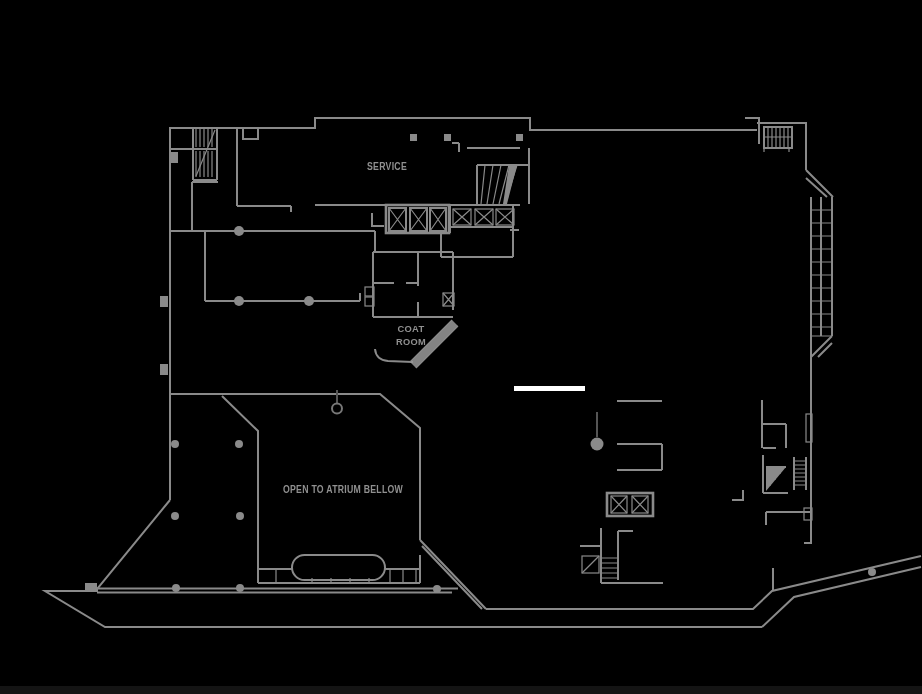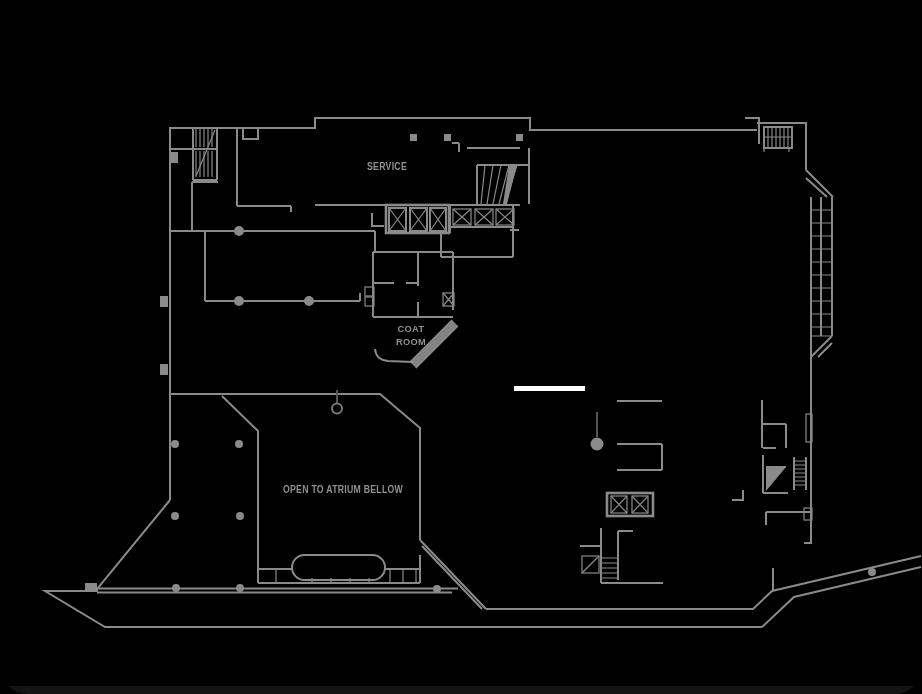--- a/index.html
+++ b/index.html
@@ -1,17 +1,17 @@
 <!DOCTYPE html>
 <html><head>
 <meta charset="utf-8">
 <style>
   html,body{margin:0;padding:0;background:#000;}
   .stage{position:relative;width:922px;height:694px;background:#000000;overflow:hidden;
-         font-family:"Liberation Sans",sans-serif;border-radius:27px;}
+         font-family:"Liberation Sans",sans-serif;}
   svg{position:absolute;left:0;top:0;}
   .wall{stroke:#8a8a8a;stroke-width:2;fill:none;}
   .wall-thick{stroke:#8a8a8a;stroke-width:2.6;fill:none;}
   .thin{stroke:#8a8a8a;stroke-width:1.2;fill:none;}
   .fillgray{fill:#8a8a8a;stroke:none;}
   .darkstem{stroke:#555;stroke-width:2;fill:none;}
   .plan-text{fill:#909090;font-weight:bold;letter-spacing:.3px;}
 </style>
 </head>
 <body>

